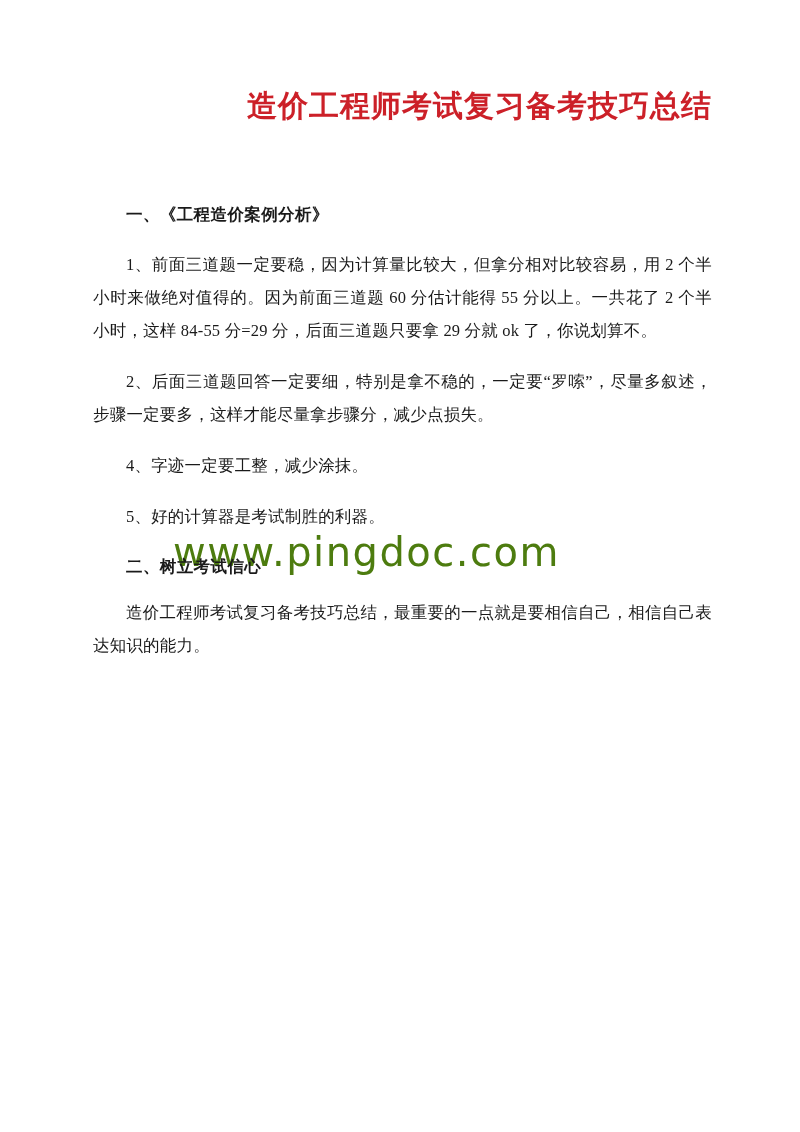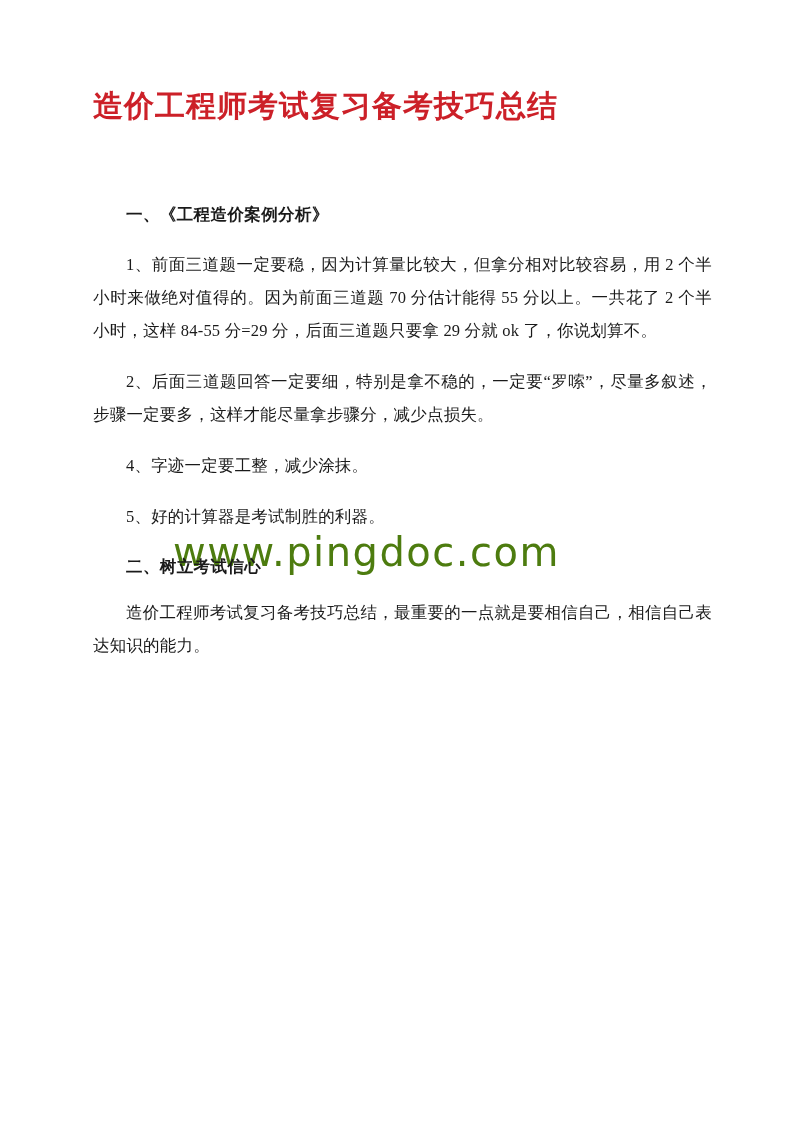--- a/index.html
+++ b/index.html
@@ -42,21 +42,21 @@
   }
 
   .content {
     position: relative;
     z-index: 1;
   }
 
   .doc-title {
     margin: 0;
     padding-top: 86px;
-    text-align: left;
+    text-align: right;
     color: #cc2028;
     font-size: 30px;
     font-weight: bold;
     letter-spacing: 1px;
     line-height: 1.3;
     font-family: "Liberation Serif", "DejaVu Serif", serif;
   }
 
   .section-heading {
     margin: 0;
@@ -96,21 +96,21 @@
 <div class="page">
 
   <div class="watermark">www.pingdoc.com</div>
 
   <div class="content">
 
     <h1 class="doc-title">造价工程师考试复习备考技巧总结</h1>
 
     <h2 class="section-heading heading-1">一、《工程造价案例分析》</h2>
 
-    <p class="para">1、前面三道题一定要稳，因为计算量比较大，但拿分相对比较容易，用 2 个半小时来做绝对值得的。因为前面三道题 70 分估计能得 55 分以上。一共花了 2 个半小时，这样 84-55 分=29 分，后面三道题只要拿 29 分就 ok 了，你说划算不。</p>
+    <p class="para">1、前面三道题一定要稳，因为计算量比较大，但拿分相对比较容易，用 2 个半小时来做绝对值得的。因为前面三道题 60 分估计能得 55 分以上。一共花了 2 个半小时，这样 84-55 分=29 分，后面三道题只要拿 29 分就 ok 了，你说划算不。</p>
 
     <p class="para">2、后面三道题回答一定要细，特别是拿不稳的，一定要“罗嗦”，尽量多叙述，步骤一定要多，这样才能尽量拿步骤分，减少点损失。</p>
 
 
     <p class="para">4、字迹一定要工整，减少涂抹。</p>
 
     <p class="para">5、好的计算器是考试制胜的利器。</p>
 
 
 

